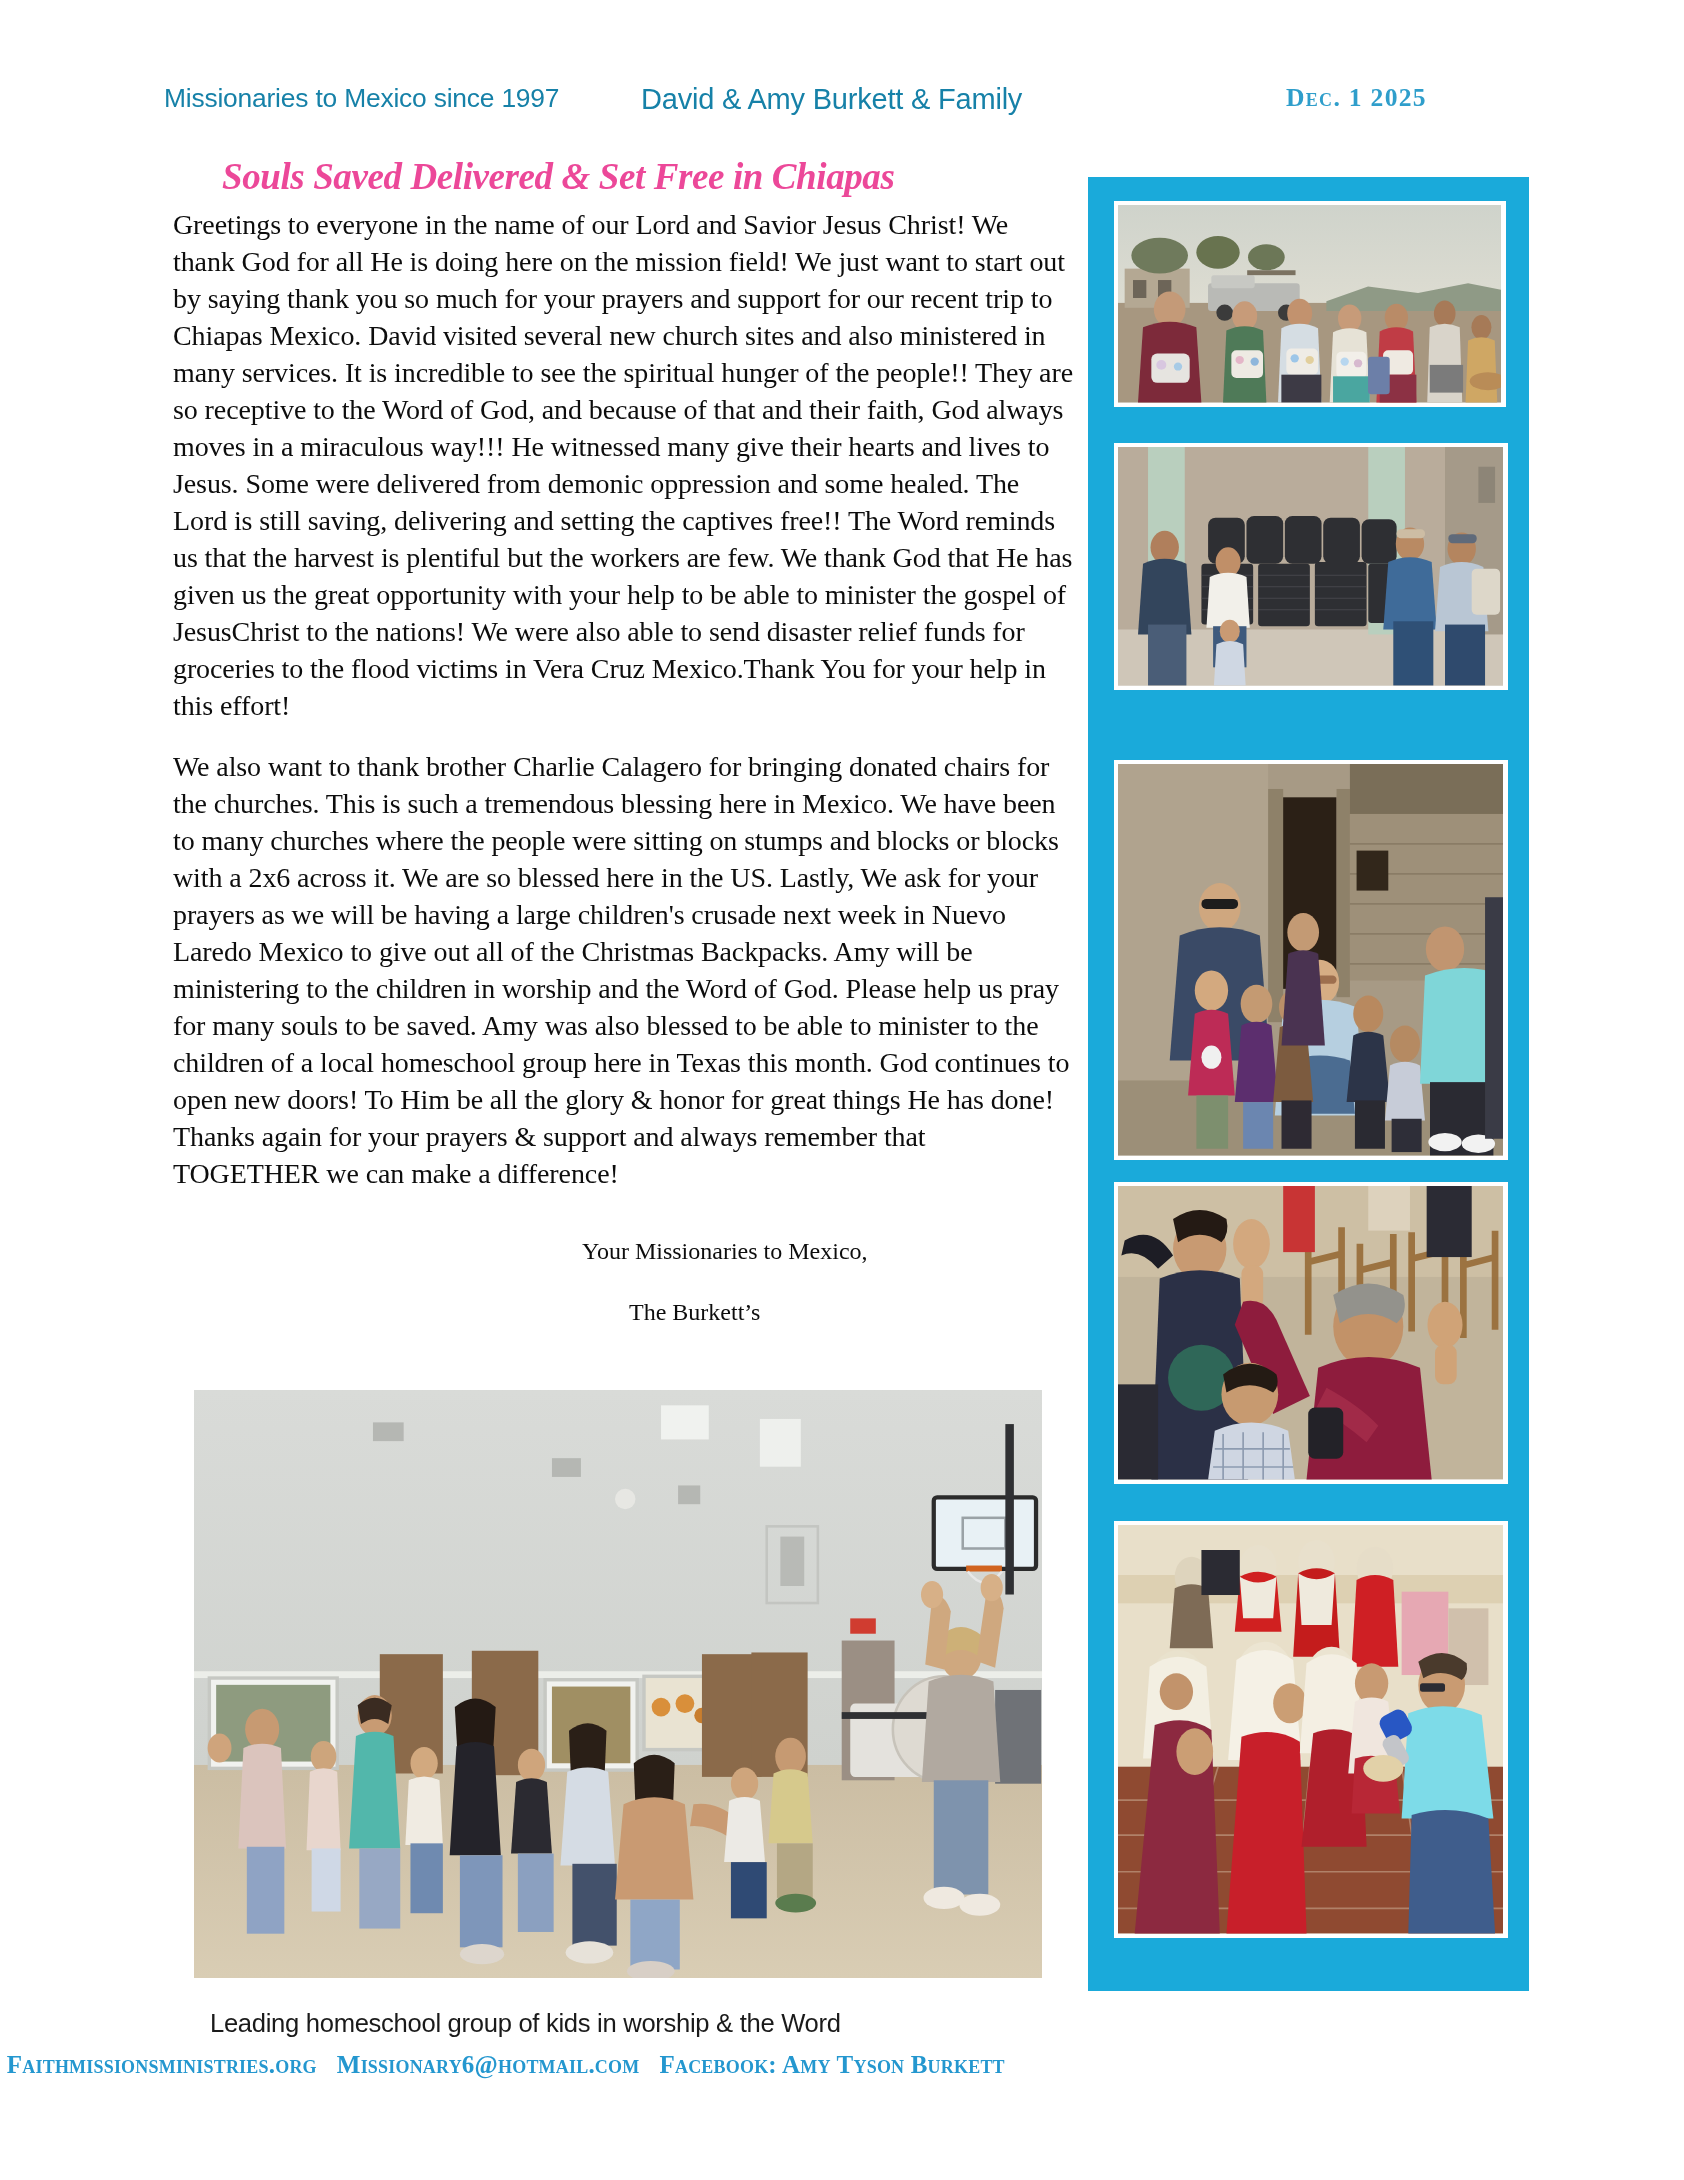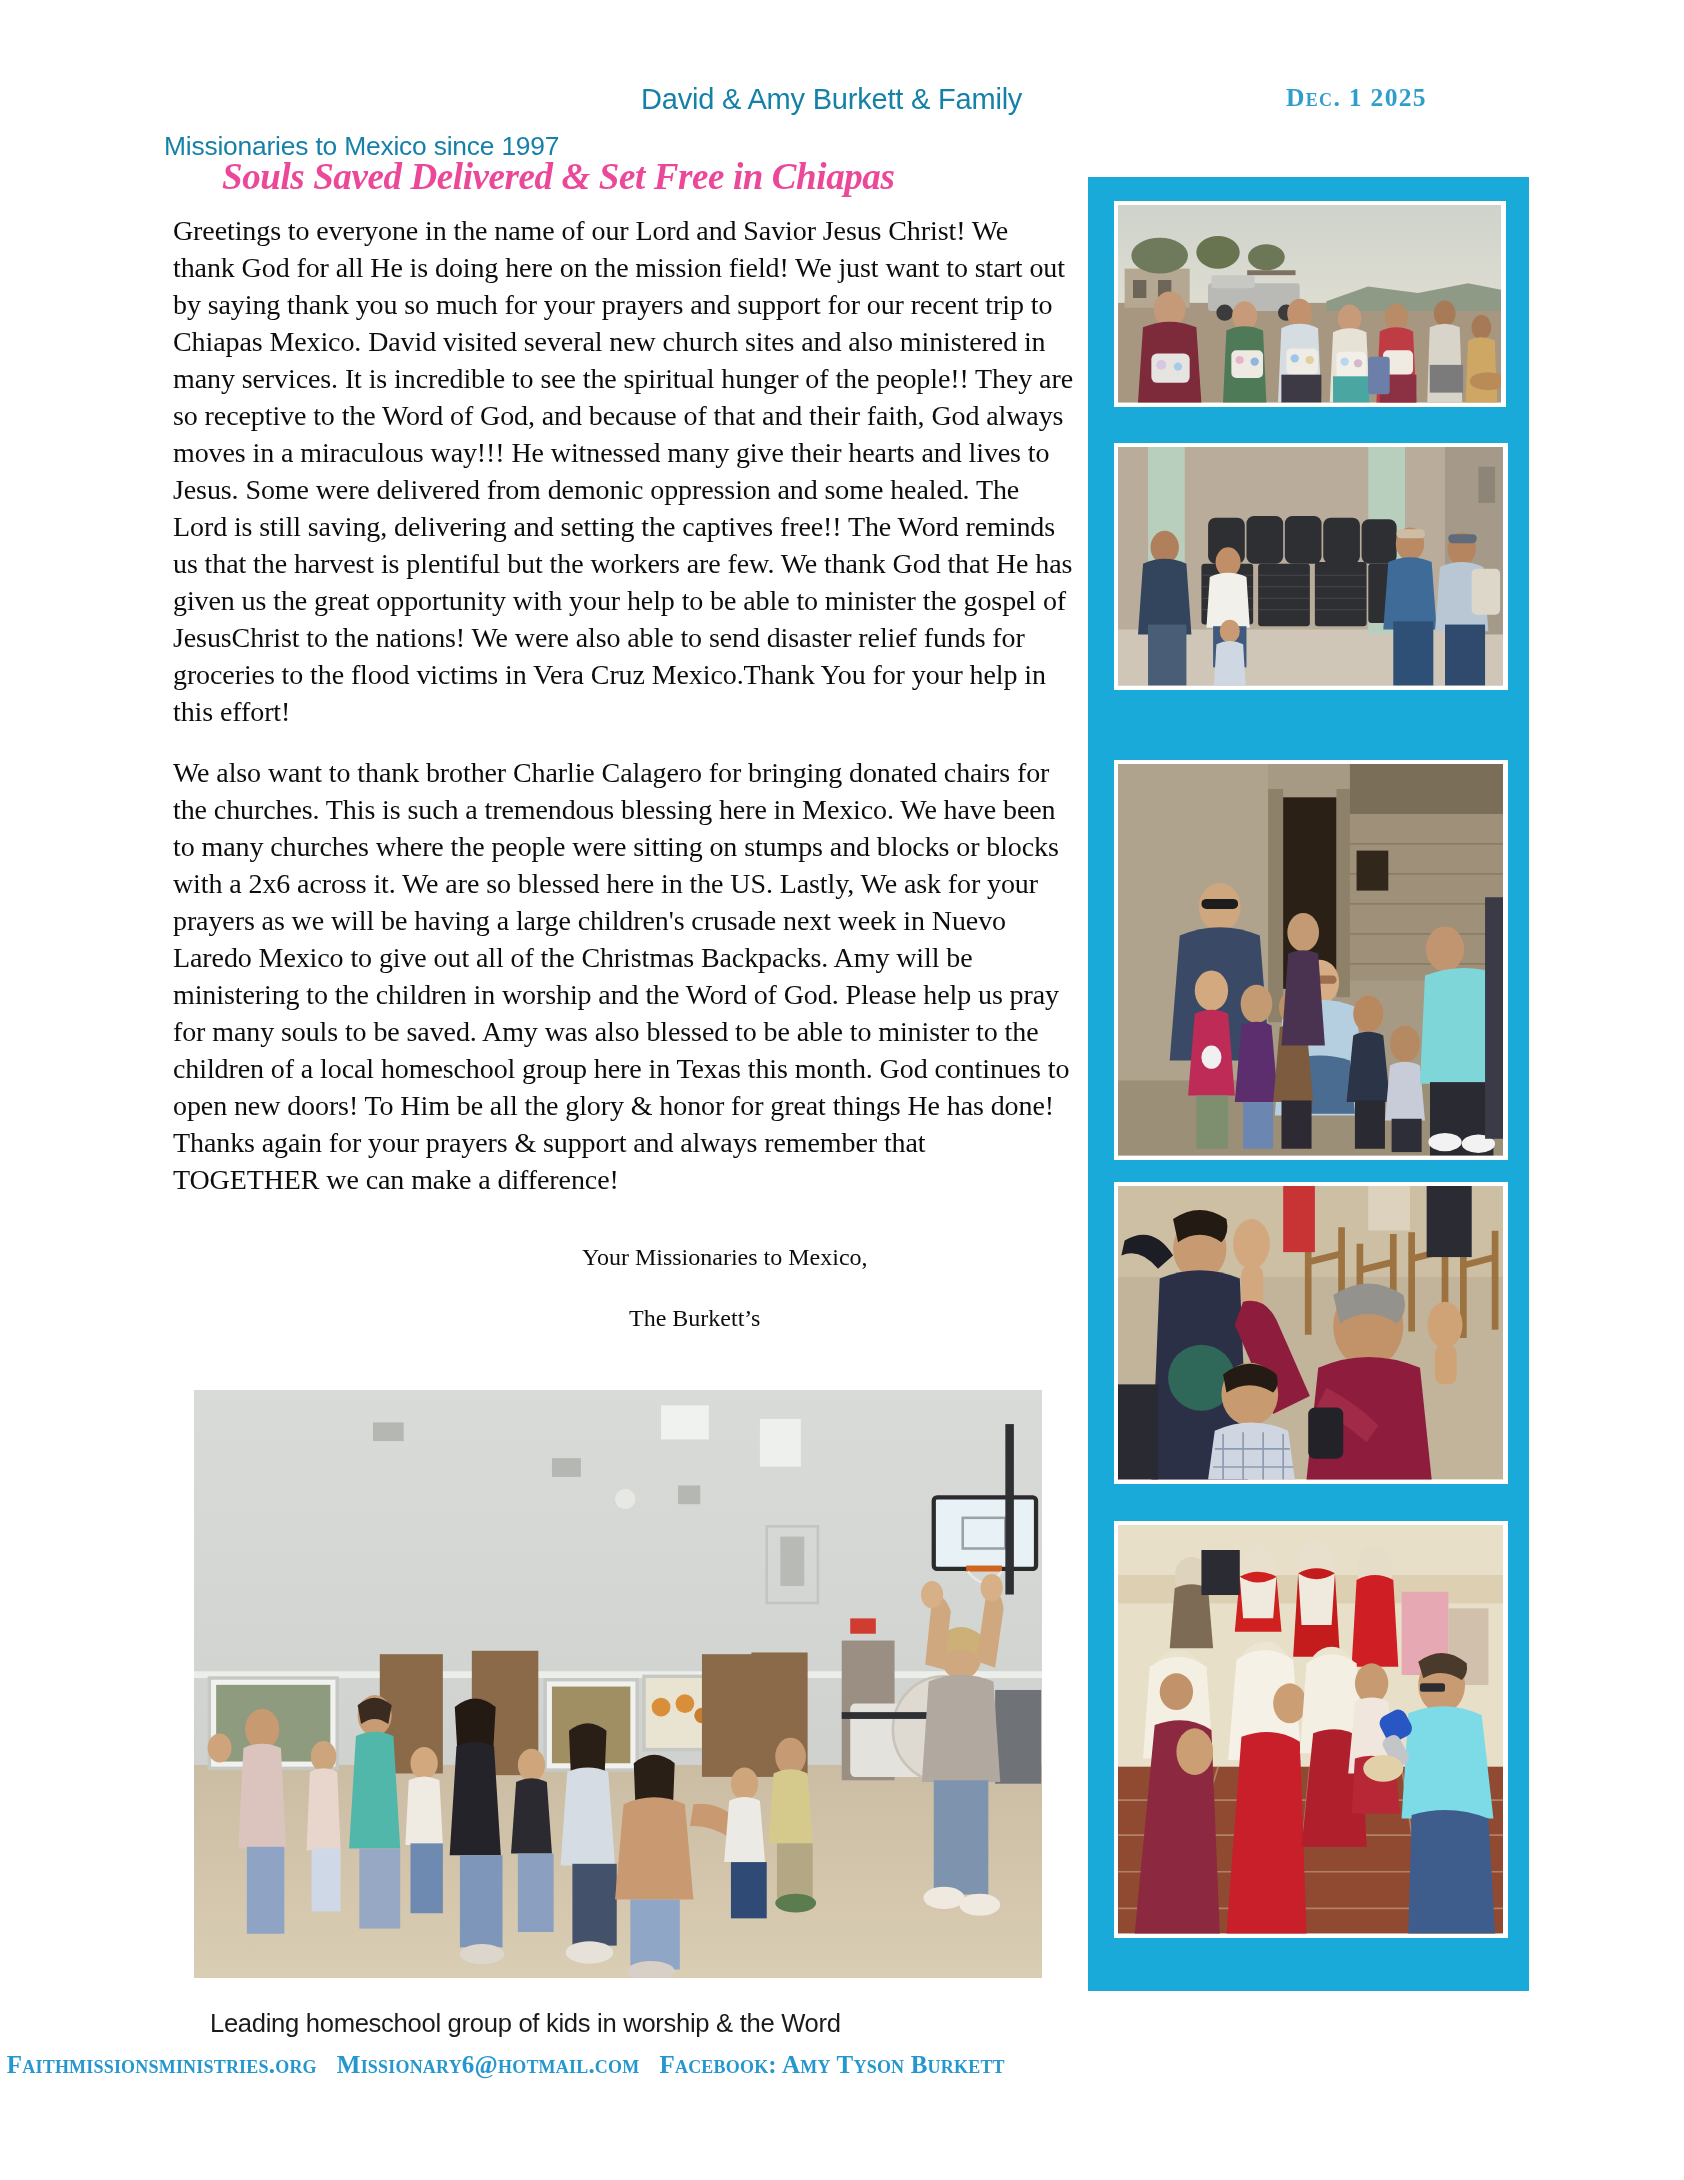--- a/index.html
+++ b/index.html
@@ -24,21 +24,20 @@
   }
   .hdr-left {
     position: absolute;
     left: 164px;
     top: 83px;
     font-family: "Liberation Sans", sans-serif;
     font-size: 26.4px;
     color: #1681a8;
     letter-spacing: -0.2px;
     white-space: nowrap;
-    margin-top: 48px;
   }
   .hdr-mid {
     position: absolute;
     left: 641px;
     top: 83px;
     font-family: "Liberation Sans", sans-serif;
     font-size: 29px;
     color: #1681a8;
     letter-spacing: -0.2px;
     white-space: nowrap;
@@ -78,21 +77,21 @@
     left: 173px;
     top: 204px;
     width: 903px;
   }
   .para {
     font-family: "Liberation Serif", serif;
     font-size: 28px;
     line-height: 37px;
     color: #0d0d0d;
     text-align: left;
-    margin: 8px 0 24px 0;
+    margin: 2px 0 24px 0;
     letter-spacing: -0.1px;
   }
   .signoff {
     font-family: "Liberation Serif", serif;
     font-size: 24px;
     line-height: 37px;
     color: #0d0d0d;
     margin: 0;
     padding-left: 409px;
   }

